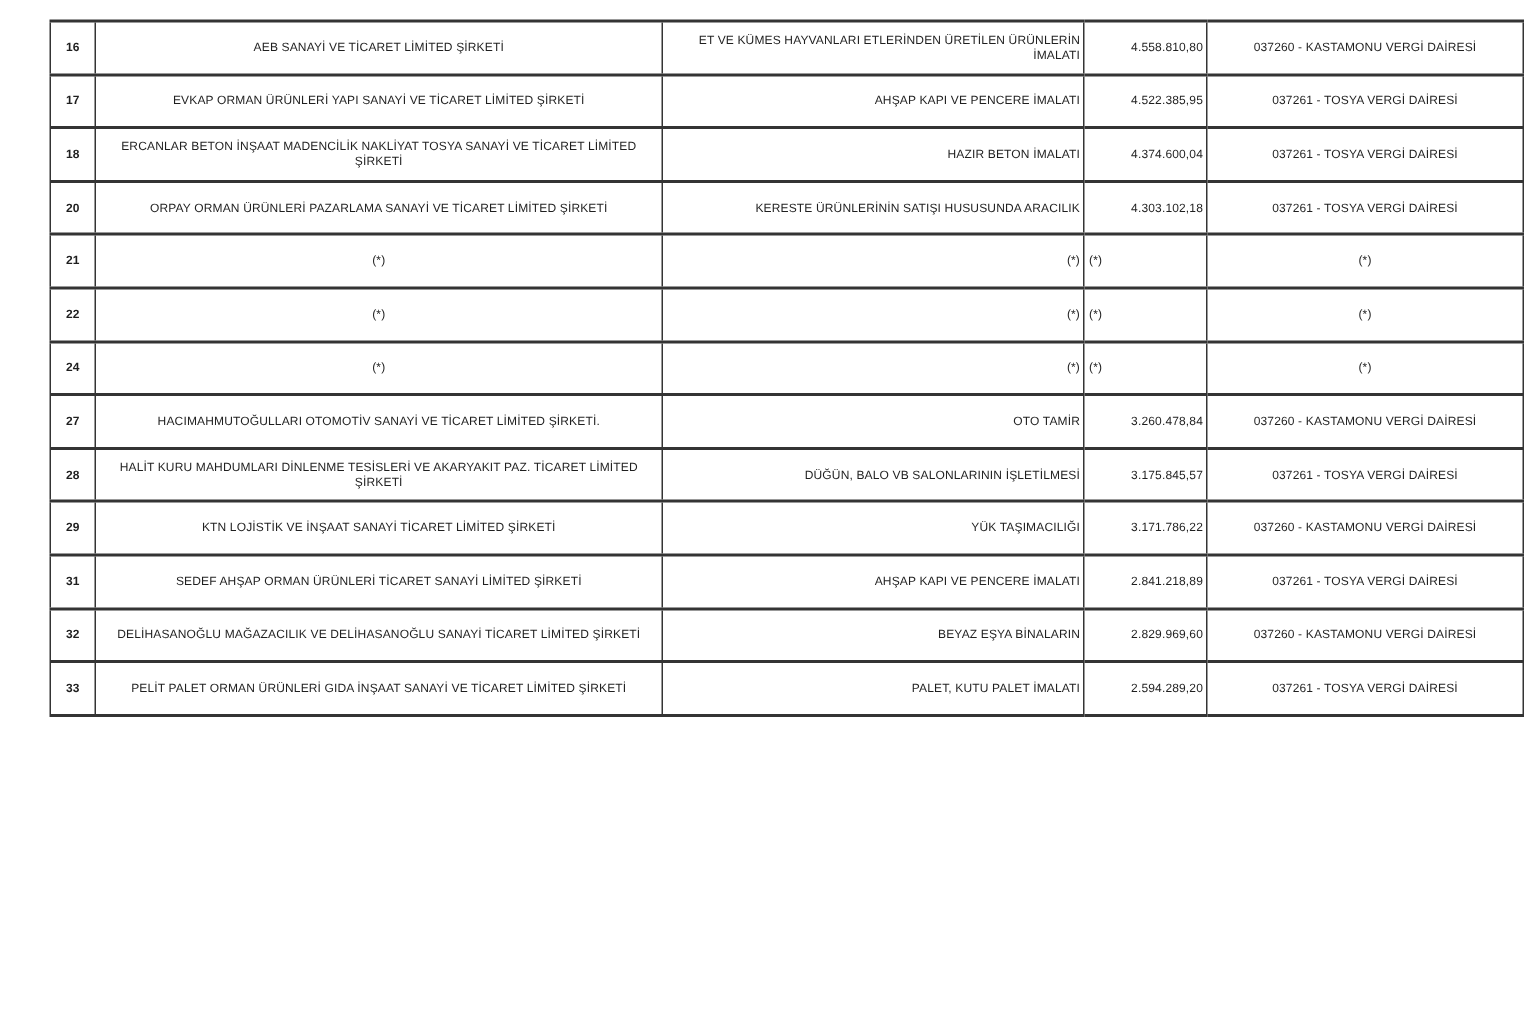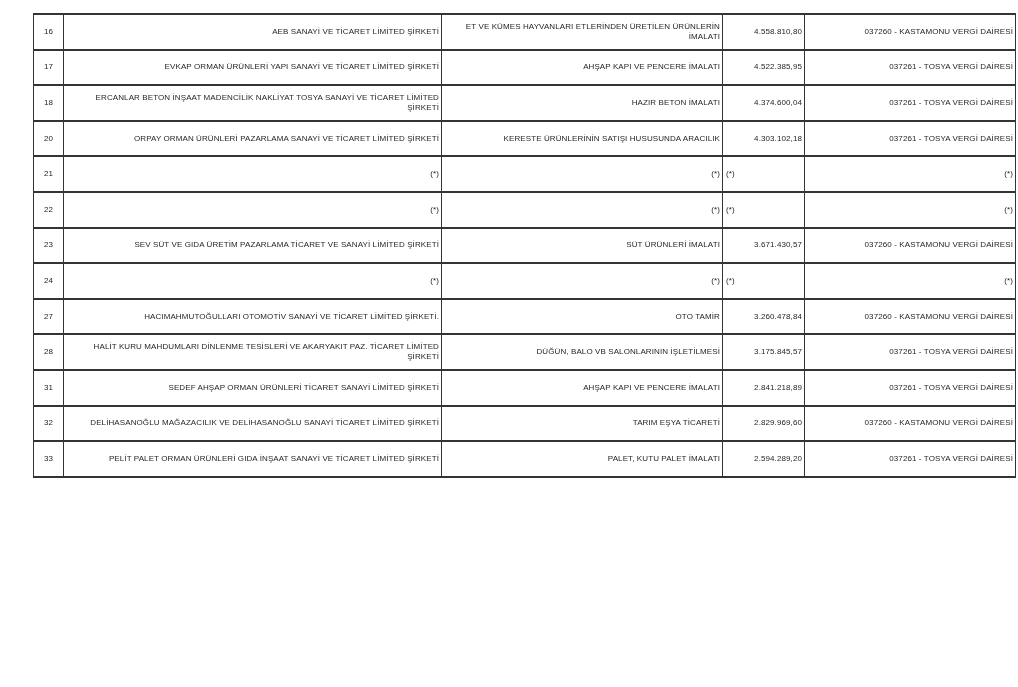--- a/index.html
+++ b/index.html
@@ -28,26 +28,26 @@
     border-top-width: 2px;
     border-bottom-width: 2px;
     color: #1f1f1f;
     font-size: 8px;
     line-height: 10px;
     letter-spacing: 0.1px;
     vertical-align: middle;
     padding: 2px 2px;
     overflow: hidden;
   }
-  td.c-num     { text-align: center; font-weight: 400; }
-  td.c-company { text-align: right;  padding-left: 3px; padding-right: 3px; }
+  td.c-num     { text-align: center; font-weight: 700; }
+  td.c-company { text-align: center;  padding-left: 3px; padding-right: 3px; }
   td.c-activity{ text-align: right; }
   td.c-amount  { text-align: right; padding-right: 2px; margin-left: 38px; }
   td.c-amount.star { text-align: left; padding-left: 3px; }
-  td.c-office  { text-align: right; padding-left: 2px; }
+  td.c-office  { text-align: center; padding-left: 2px; }
 </style>
 </head>
 <body>
 
 <div class="page">
   <table class="doc-table">
     <colgroup>
       <col style="width:30px">
       <col style="width:378px">
       <col style="width:281px">
@@ -91,27 +91,20 @@
           <td class="c-office">(*)</td>
         </tr>
         <tr>
           <td class="c-num">22</td>
           <td class="c-company">(*)</td>
           <td class="c-activity">(*)</td>
           <td class="c-amount star">(*)</td>
           <td class="c-office">(*)</td>
         </tr>
         <tr>
-          <td class="c-num">23</td>
-          <td class="c-company">SEV SÜT VE GIDA ÜRETİM PAZARLAMA TİCARET VE SANAYİ LİMİTED ŞİRKETİ</td>
-          <td class="c-activity">SÜT ÜRÜNLERİ İMALATI</td>
-          <td class="c-amount">3.671.430,57</td>
-          <td class="c-office">037260 - KASTAMONU VERGİ DAİRESİ</td>
-        </tr>
-        <tr>
           <td class="c-num">24</td>
           <td class="c-company">(*)</td>
           <td class="c-activity">(*)</td>
           <td class="c-amount star">(*)</td>
           <td class="c-office">(*)</td>
         </tr>
         <tr>
           <td class="c-num">27</td>
           <td class="c-company">HACIMAHMUTOĞULLARI OTOMOTİV SANAYİ VE TİCARET LİMİTED ŞİRKETİ.</td>
           <td class="c-activity">OTO TAMİR</td>
@@ -119,30 +112,37 @@
           <td class="c-office">037260 - KASTAMONU VERGİ DAİRESİ</td>
         </tr>
         <tr>
           <td class="c-num">28</td>
           <td class="c-company">HALİT KURU MAHDUMLARI DİNLENME TESİSLERİ VE AKARYAKIT PAZ. TİCARET LİMİTED ŞİRKETİ</td>
           <td class="c-activity">DÜĞÜN, BALO VB SALONLARININ İŞLETİLMESİ</td>
           <td class="c-amount">3.175.845,57</td>
           <td class="c-office">037261 - TOSYA VERGİ DAİRESİ</td>
         </tr>
         <tr>
+          <td class="c-num">29</td>
+          <td class="c-company">KTN LOJİSTİK VE İNŞAAT SANAYİ TİCARET LİMİTED ŞİRKETİ</td>
+          <td class="c-activity">YÜK TAŞIMACILIĞI</td>
+          <td class="c-amount">3.171.786,22</td>
+          <td class="c-office">037260 - KASTAMONU VERGİ DAİRESİ</td>
+        </tr>
+        <tr>
           <td class="c-num">31</td>
           <td class="c-company">SEDEF AHŞAP ORMAN ÜRÜNLERİ TİCARET SANAYİ LİMİTED ŞİRKETİ</td>
           <td class="c-activity">AHŞAP KAPI VE PENCERE İMALATI</td>
           <td class="c-amount">2.841.218,89</td>
           <td class="c-office">037261 - TOSYA VERGİ DAİRESİ</td>
         </tr>
         <tr>
           <td class="c-num">32</td>
           <td class="c-company">DELİHASANOĞLU MAĞAZACILIK VE DELİHASANOĞLU SANAYİ TİCARET LİMİTED ŞİRKETİ</td>
-          <td class="c-activity">TARIM EŞYA TİCARETİ</td>
+          <td class="c-activity">BEYAZ EŞYA BİNALARIN</td>
           <td class="c-amount">2.829.969,60</td>
           <td class="c-office">037260 - KASTAMONU VERGİ DAİRESİ</td>
         </tr>
         <tr>
           <td class="c-num">33</td>
           <td class="c-company">PELİT PALET ORMAN ÜRÜNLERİ GIDA İNŞAAT SANAYİ VE TİCARET LİMİTED ŞİRKETİ</td>
           <td class="c-activity">PALET, KUTU PALET İMALATI</td>
           <td class="c-amount">2.594.289,20</td>
           <td class="c-office">037261 - TOSYA VERGİ DAİRESİ</td>
         </tr>

